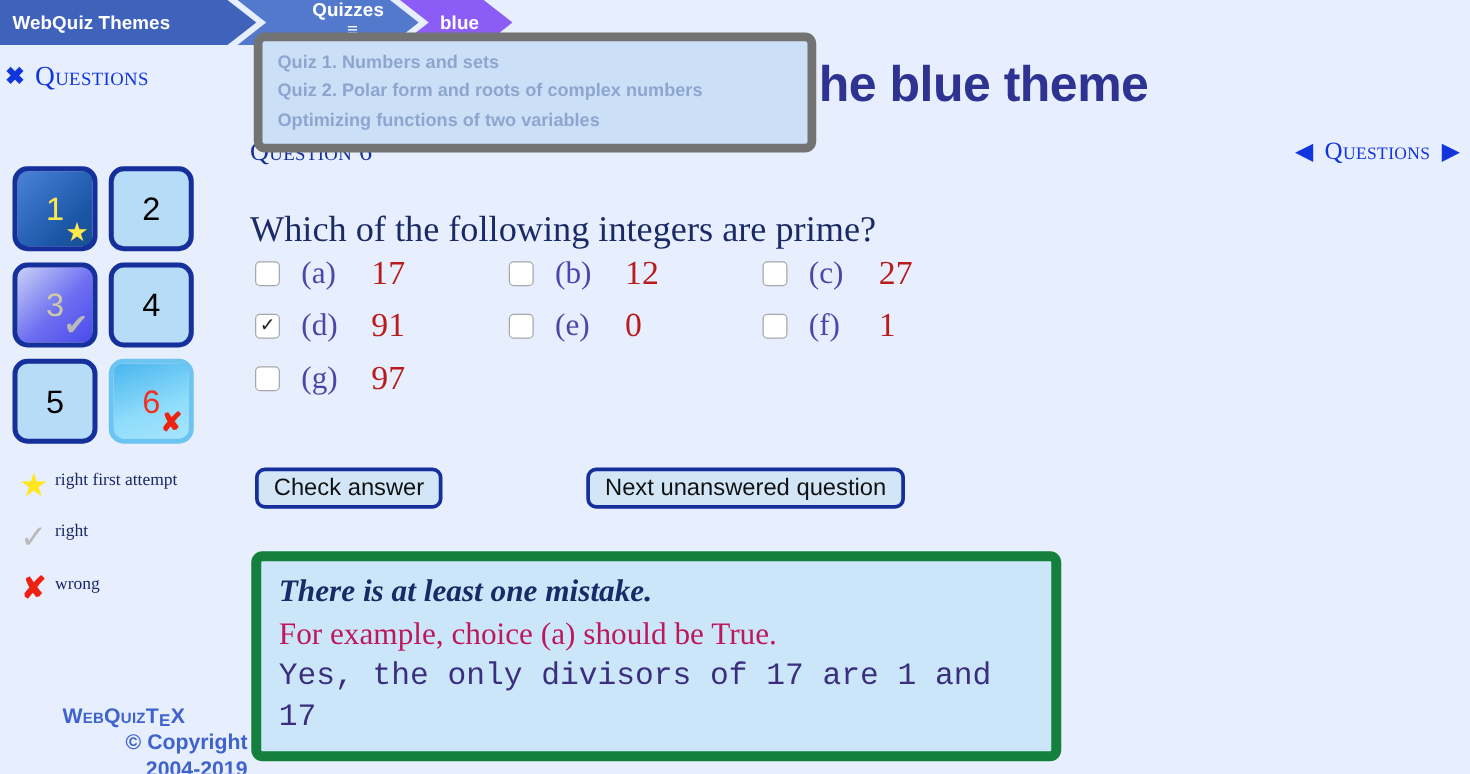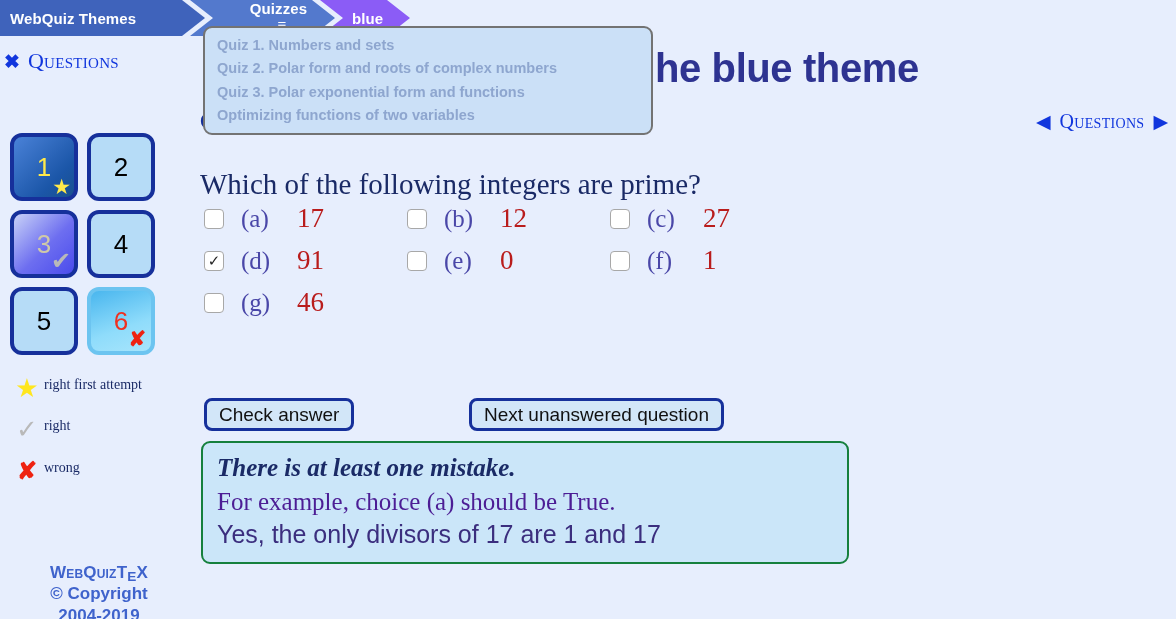--- a/index.html
+++ b/index.html
@@ -66,21 +66,21 @@
     line-height: 1;
     color: #ffffff;
   }
 
   
   #quiz-dropdown {
     position: absolute;
     top: 26px;
     left: 203px;
     width: 450px;
-    border: 2px solid #737373;
+    border: 7px solid #737373;
     border-radius: 9px;
     background: #cbe0f7;
     padding: 5px 0 6px 0;
     box-sizing: border-box;
     z-index: 40;
   }
   .dropdown-item {
     font-size: 14.5px;
     font-weight: bold;
     color: #8ea6cf;
@@ -224,21 +224,21 @@
     line-height: 1.25;
   }
   #brand-logo { font-variant: small-caps; letter-spacing: 0.2px; }
   #brand-logo .tex-e {
     display: inline-block;
     transform: translateY(3px);
     font-variant: normal;
     text-transform: uppercase;
     font-size: 0.8em;
   }
-  #footer-copyright, #footer-years { font-weight: bold; }
+  #footer-copyright, #footer-years { font-weight: bold; text-align: right; }
 
   
   #questions-nav {
     position: absolute;
     top: 110px;
     right: 8px;
     display: flex;
     align-items: center;
     white-space: nowrap;
   }
@@ -327,21 +327,20 @@
     margin-left: 14px;
   }
 
   
   #actions {
     position: absolute;
     top: 374px;
     left: 4px;
     width: 700px;
     height: 34px;
-    margin-top: 24px;
   }
   .action-btn {
     position: absolute;
     top: 0;
     height: 33px;
     border: 3px solid #16309b;
     border-radius: 8px;
     background: #d2e6f8;
     color: #111111;
     font-family: "Liberation Sans", sans-serif;
@@ -354,42 +353,42 @@
   }
   #check-answer-button { left: 0; }
   #next-question-button { left: 265px; }
 
   
   #feedback-box {
     position: absolute;
     top: 441px;
     left: 1px;
     width: 648px;
-    border: 2px solid #15803d;
+    border: 8px solid #15803d;
     border-radius: 9px;
     background: #cbe6f9;
     box-sizing: border-box;
     padding: 9px 14px 11px 14px;
   }
   #feedback-line-1 {
     font-family: "Liberation Serif", serif;
     font-style: italic;
     font-weight: bold;
     font-size: 25px;
     color: #1a2a66;
     line-height: 1.3;
   }
   #feedback-line-2 {
     font-family: "Liberation Serif", serif;
     font-size: 25px;
-    color: #4c1d95;
+    color: #be185d;
     line-height: 1.32;
   }
   #feedback-line-3 {
-    font-family: Liberation Sans, sans-serif;
+    font-family: Liberation Mono, monospace;
     font-size: 25px;
     color: #3b2e7e;
     line-height: 1.32;
   }
 </style>
 </head>
 <body>
 
 <div id="breadcrumb-bar">
   <div class="crumb" id="crumb-0">
@@ -400,21 +399,20 @@
     <span id="hamburger-icon">≡</span>
   </div>
   <div class="crumb" id="crumb-2">
     <span class="crumb-label">blue</span>
   </div>
 </div>
 
 <div id="quiz-dropdown">
   <div class="dropdown-item">Quiz 1. Numbers and sets</div>
   <div class="dropdown-item">Quiz 2. Polar form and roots of complex numbers</div>
-  <div class="dropdown-item">Quiz 3. Polar exponential form and functions</div>
   <div class="dropdown-item">Optimizing functions of two variables</div>
 </div>
 
 <div id="page-title">he blue theme</div>
 
 <div id="sidebar">
 
   <div id="sidebar-header">
     <span id="sidebar-close-icon">✖</span>
     <span id="sidebar-header-label">Questions</span>
@@ -516,21 +514,21 @@
       <div class="option">
         <span class="opt-checkbox"></span>
         <span class="opt-letter">(f)</span>
         <span class="opt-value">1</span>
       </div>
     </div>
     <div class="opt-row">
       <div class="option">
         <span class="opt-checkbox"></span>
         <span class="opt-letter">(g)</span>
-        <span class="opt-value">46</span>
+        <span class="opt-value">97</span>
       </div>
     </div>
   </div>
 
   <div id="actions">
     <div class="action-btn" id="check-answer-button">Check answer</div>
     <div class="action-btn" id="next-question-button">Next unanswered question</div>
   </div>
 
   <div id="feedback-box">

